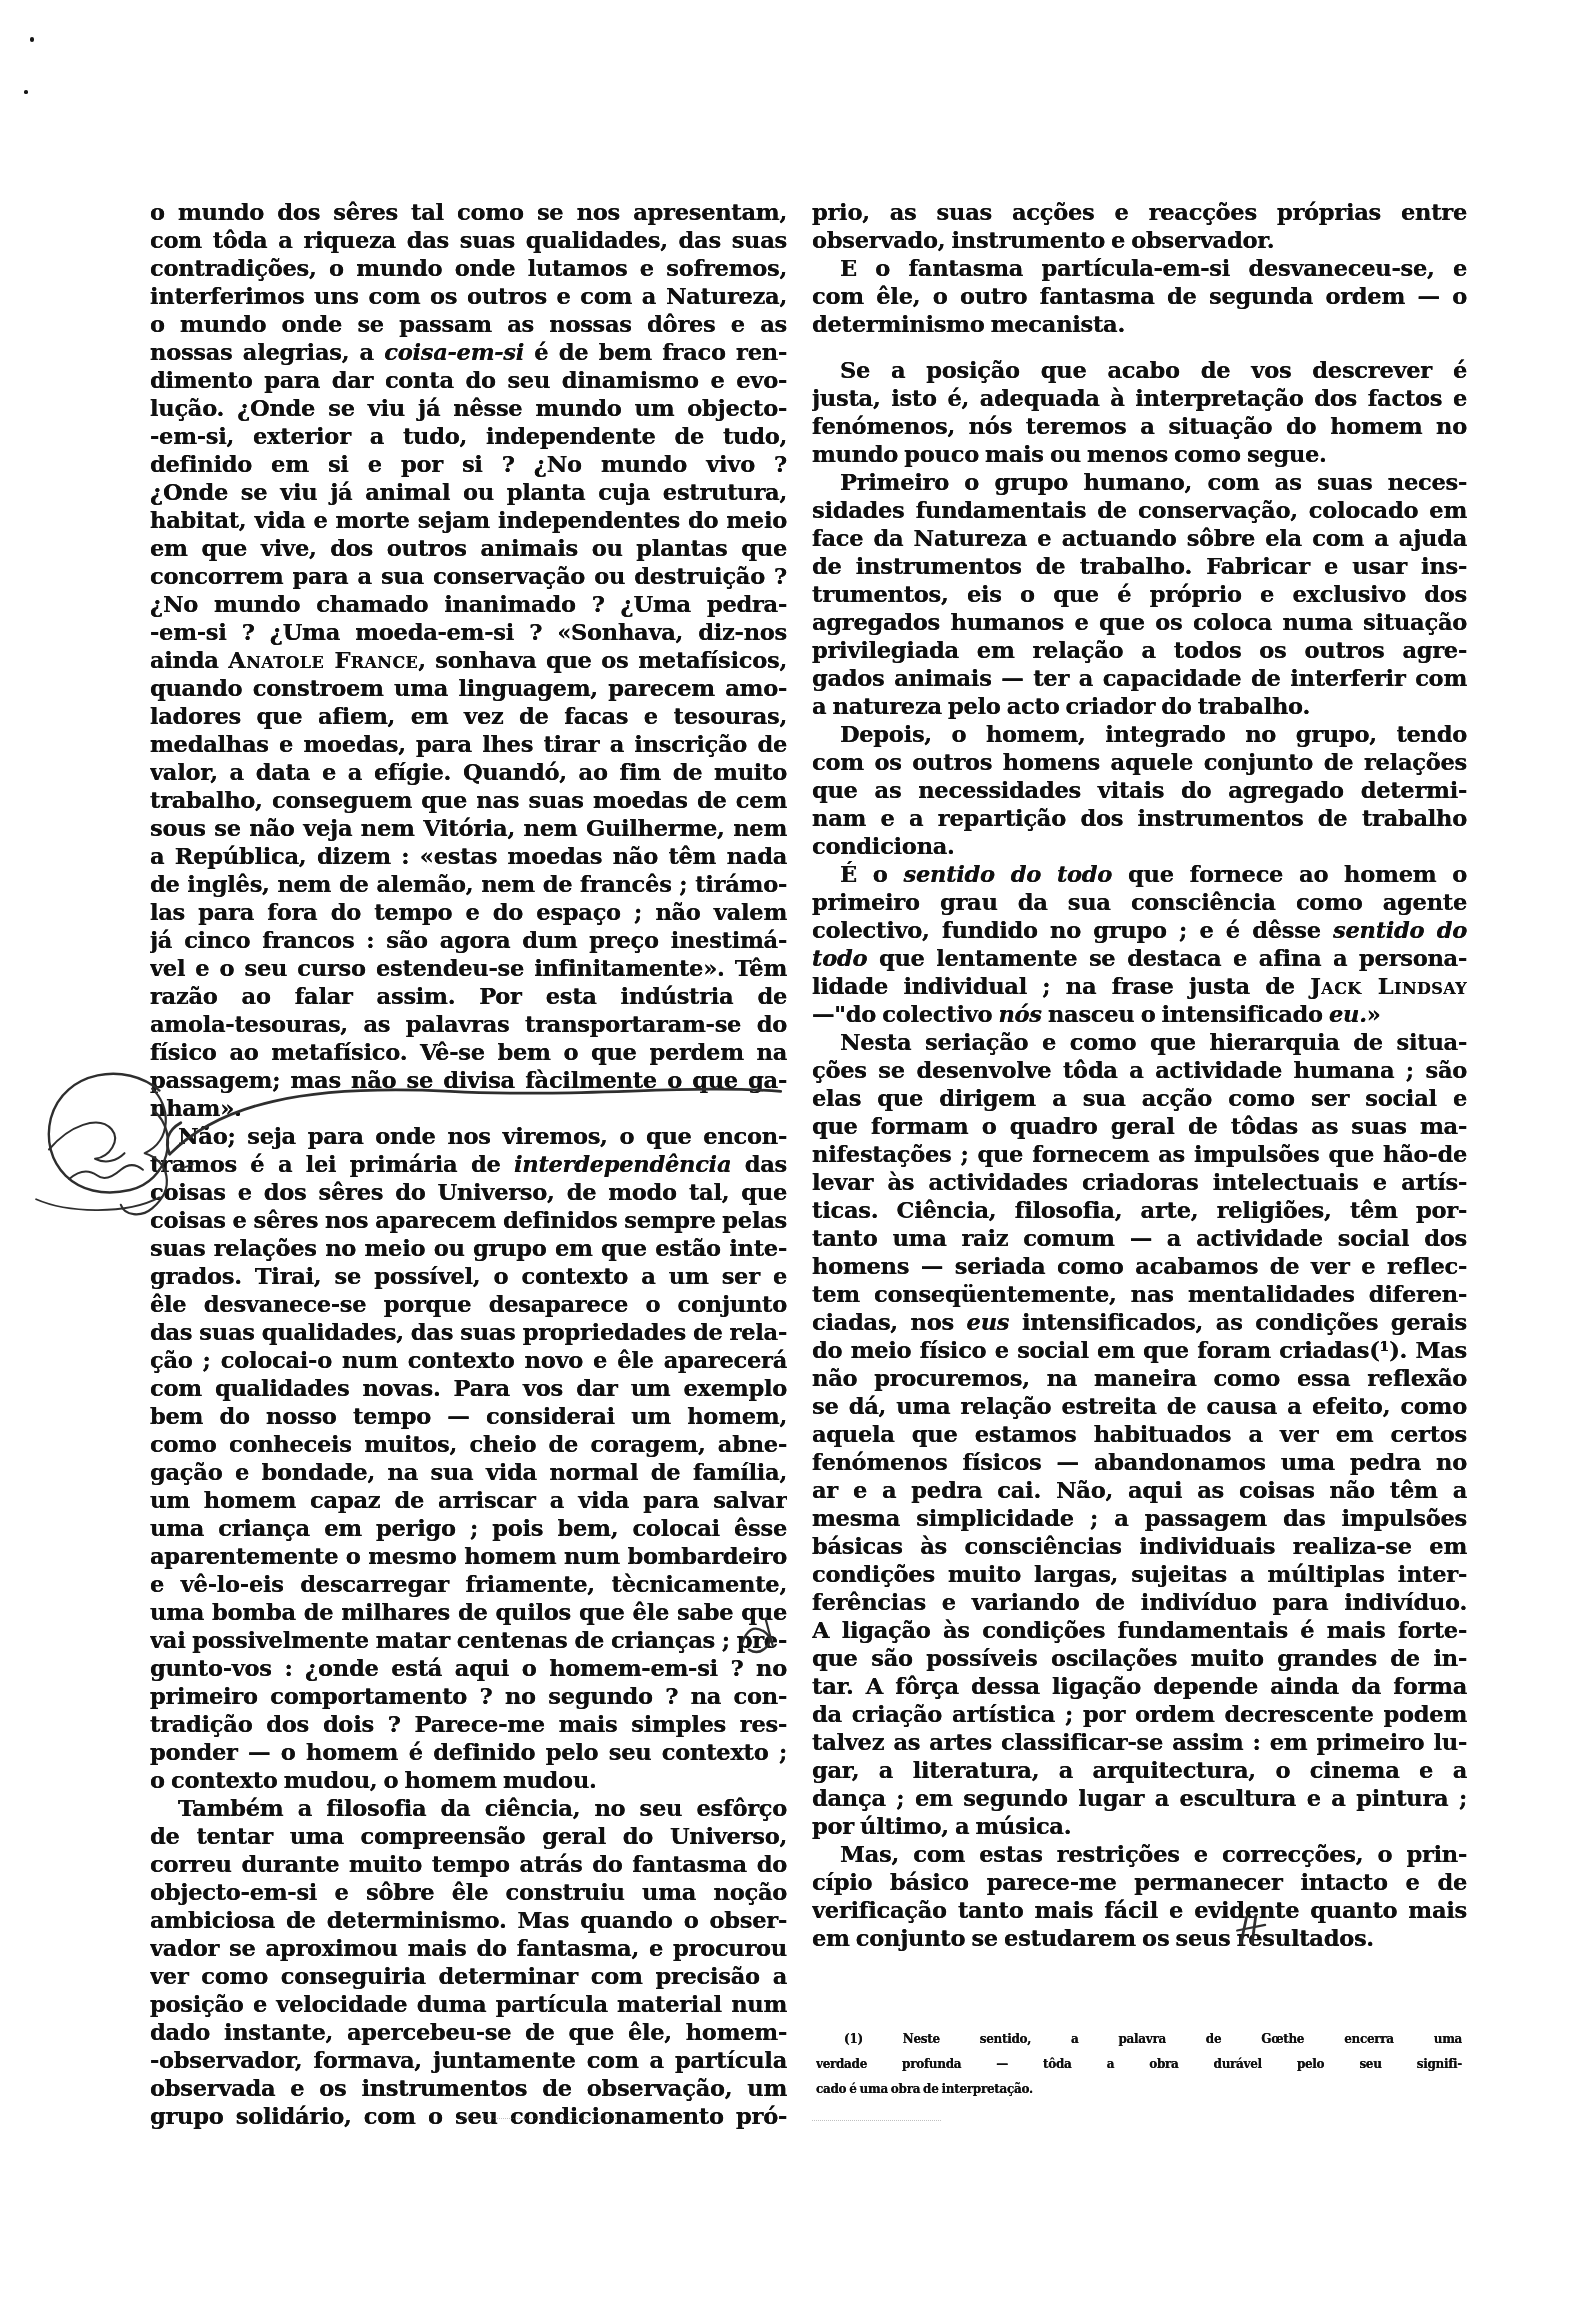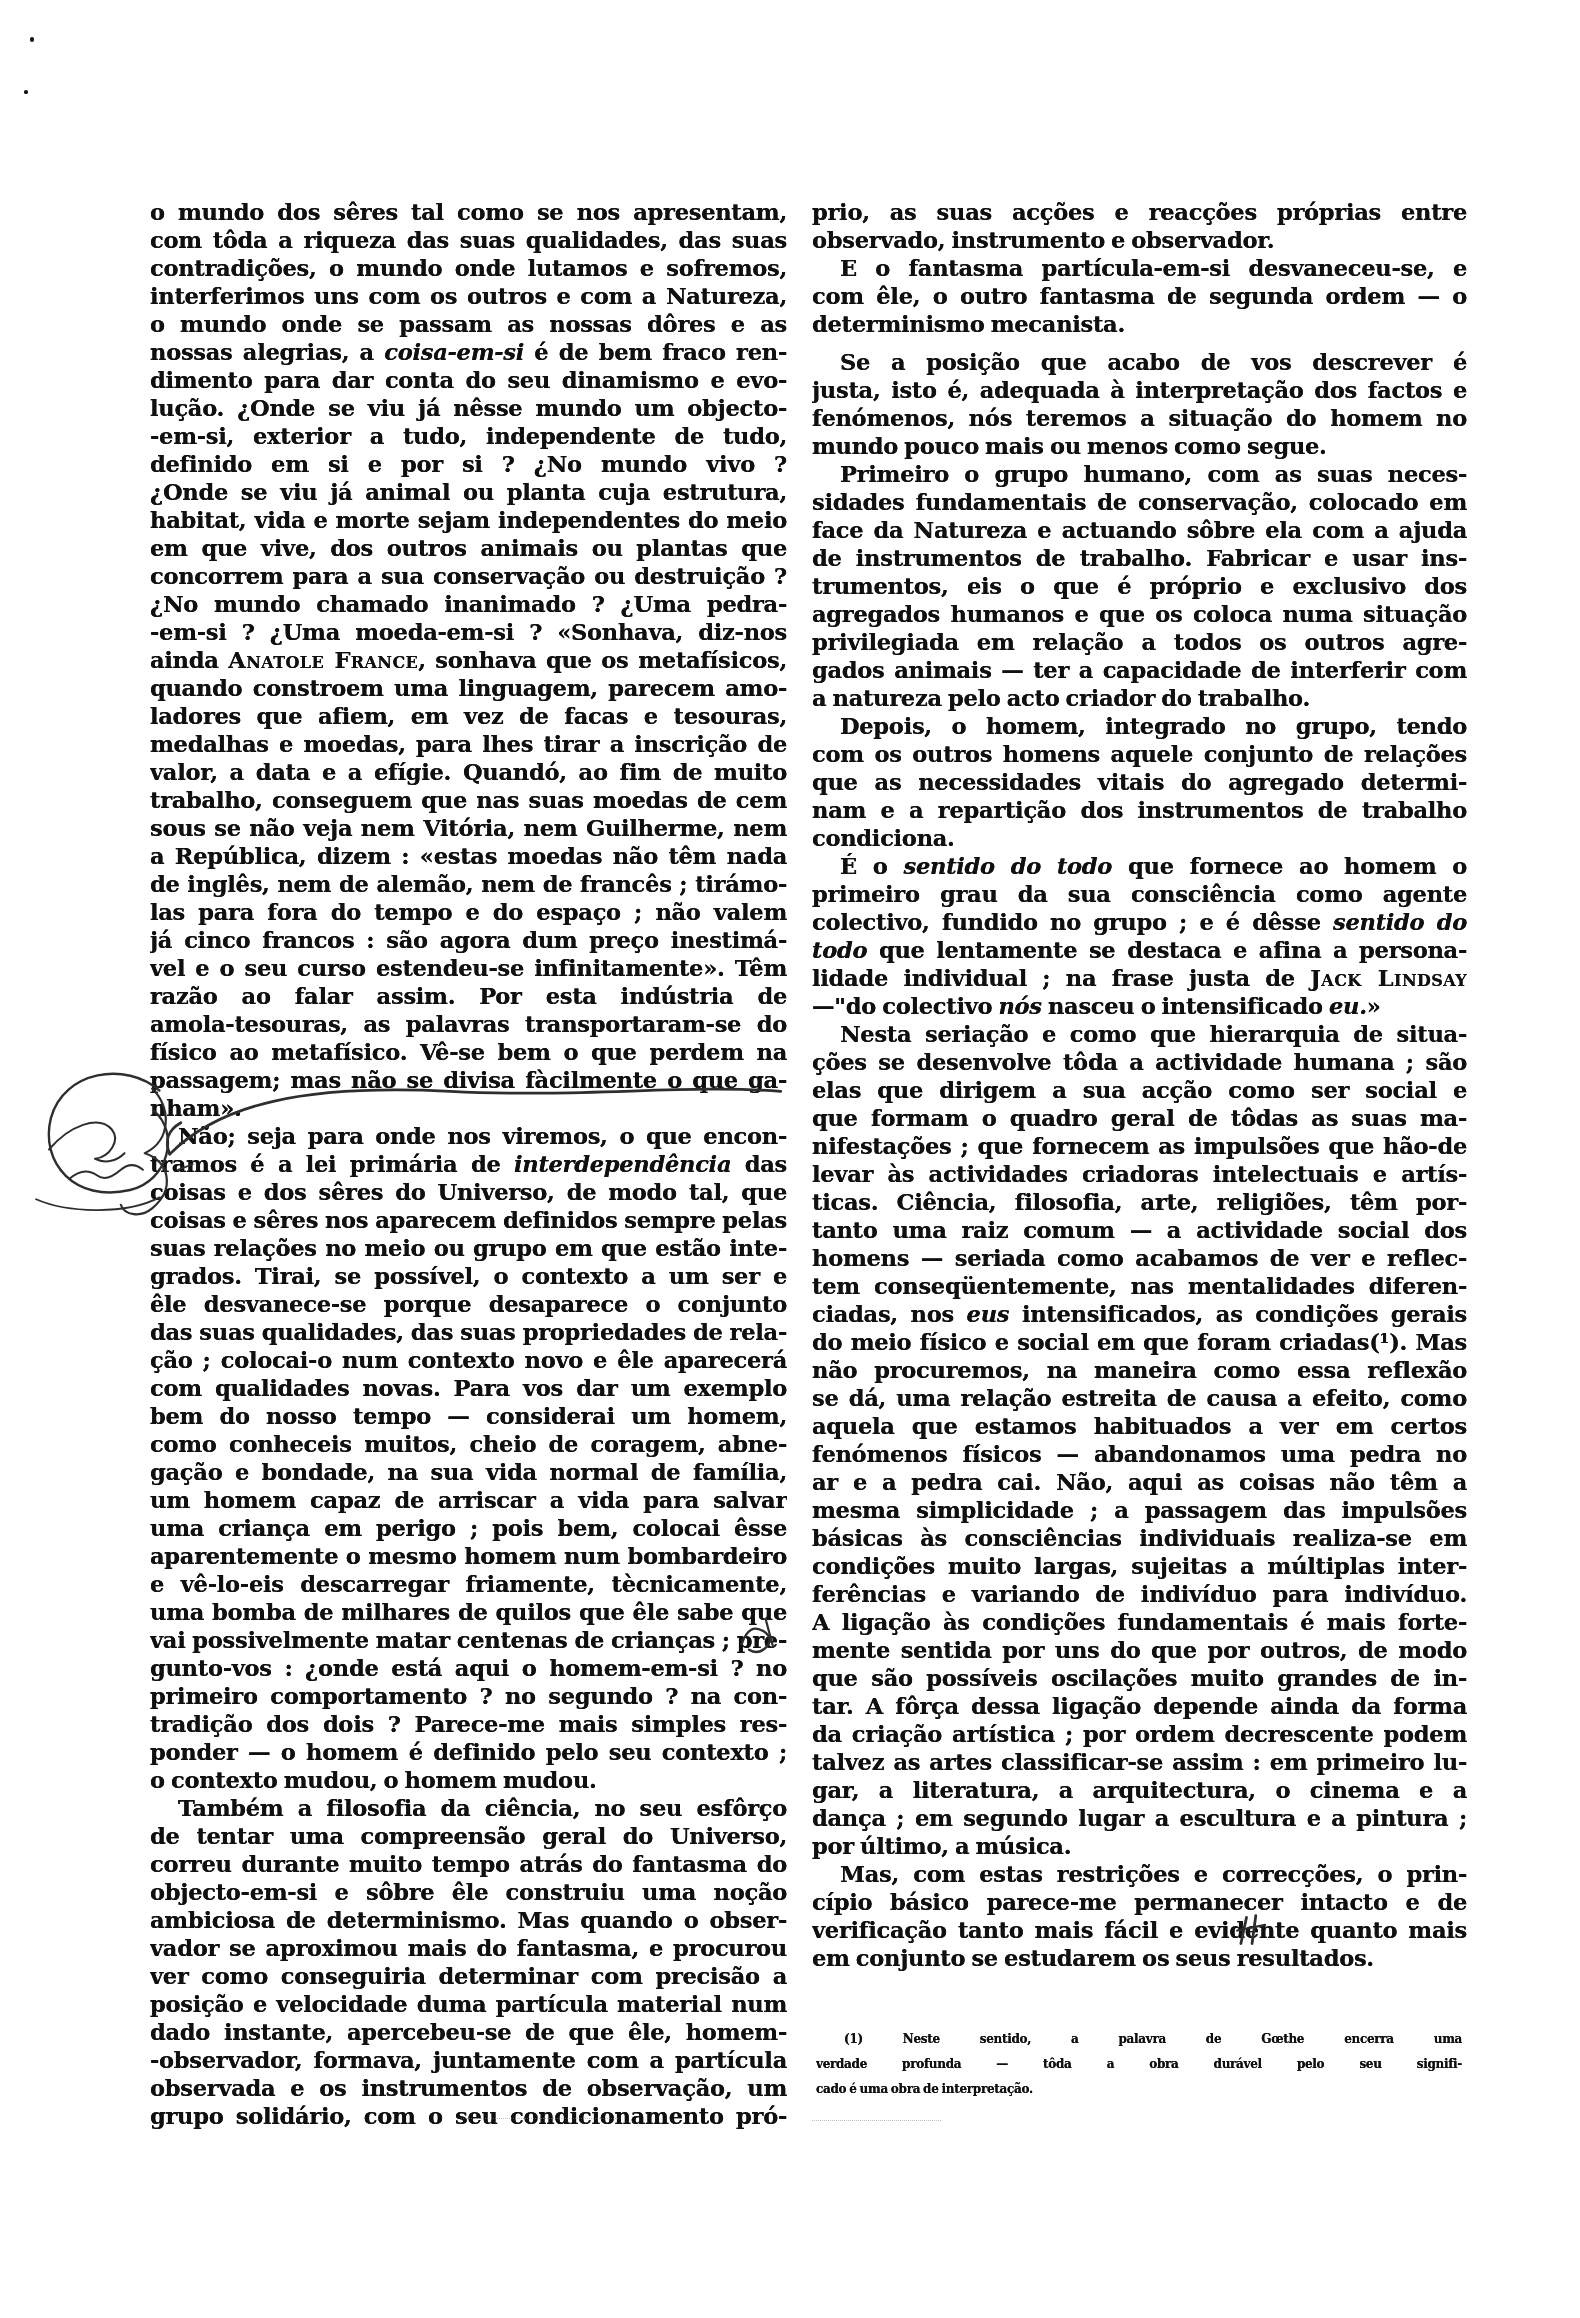--- a/index.html
+++ b/index.html
@@ -18,21 +18,21 @@
   .line{
     height:28px;line-height:28px;
     font-size:22.6px;font-weight:700;
     text-align:justify;text-align-last:justify;text-justify:inter-word;
     letter-spacing:-0.3px;word-spacing:-1.4px;
     overflow:hidden;white-space:normal;
     text-shadow:0 0 0.5px rgba(0,0,0,.85);
   }
   .line.last{text-align-last:left;}
   .line.ind{text-indent:28px;}
-  .line.gap{margin-top:10px;}
+  .line.gap{margin-top:18px;}
   #footnote .line{font-size:12px;height:25px;line-height:25px;word-spacing:-0.9px;}
   .sc{font-variant:small-caps;letter-spacing:0.4px;}
   i{font-style:italic;}
   .handmark{position:absolute;pointer-events:none;}
   .handmark path{fill:none;stroke:#2e2e2e;stroke-linecap:round;stroke-linejoin:round;}
   .speck{position:absolute;background:#151515;border-radius:50%;}
   .artifact-line{position:absolute;border-top:1.8px dotted #8d8d8d;opacity:.55;height:0;}
 </style>
 </head>
 <body>
@@ -156,21 +156,20 @@
       <div class="line">não procuremos, na maneira como essa reflexão</div>
       <div class="line">se dá, uma relação estreita de causa a efeito, como</div>
       <div class="line">aquela que estamos habituados a ver em certos</div>
       <div class="line">fenómenos físicos — abandonamos uma pedra no</div>
       <div class="line">ar e a pedra cai.  Não, aqui as coisas não têm a</div>
       <div class="line">mesma simplicidade ; a passagem das impulsões</div>
       <div class="line">básicas às consciências individuais realiza-se em</div>
       <div class="line">condições muito largas, sujeitas a múltiplas inter-</div>
       <div class="line">ferências e variando de indivíduo para indivíduo.</div>
       <div class="line">A ligação às condições fundamentais é mais forte-</div>
-      <div class="line">mente sentida por uns do que por outros, de modo</div>
       <div class="line">que são possíveis oscilações muito grandes de in-</div>
       <div class="line">tar.  A fôrça dessa ligação depende ainda da forma</div>
       <div class="line">da criação artística ; por ordem decrescente podem</div>
       <div class="line">talvez as artes classificar-se assim : em primeiro lu-</div>
       <div class="line">gar, a literatura, a arquitectura, o cinema e a</div>
       <div class="line">dança ; em segundo lugar a escultura e a pintura ;</div>
       <div class="line last">por último, a música.</div>
       <div class="line ind">Mas, com estas restrições e correcções, o prin-</div>
       <div class="line">cípio básico parece-me permanecer intacto e de</div>
       <div class="line">verificação tanto mais fácil e evidente quanto mais</div>

